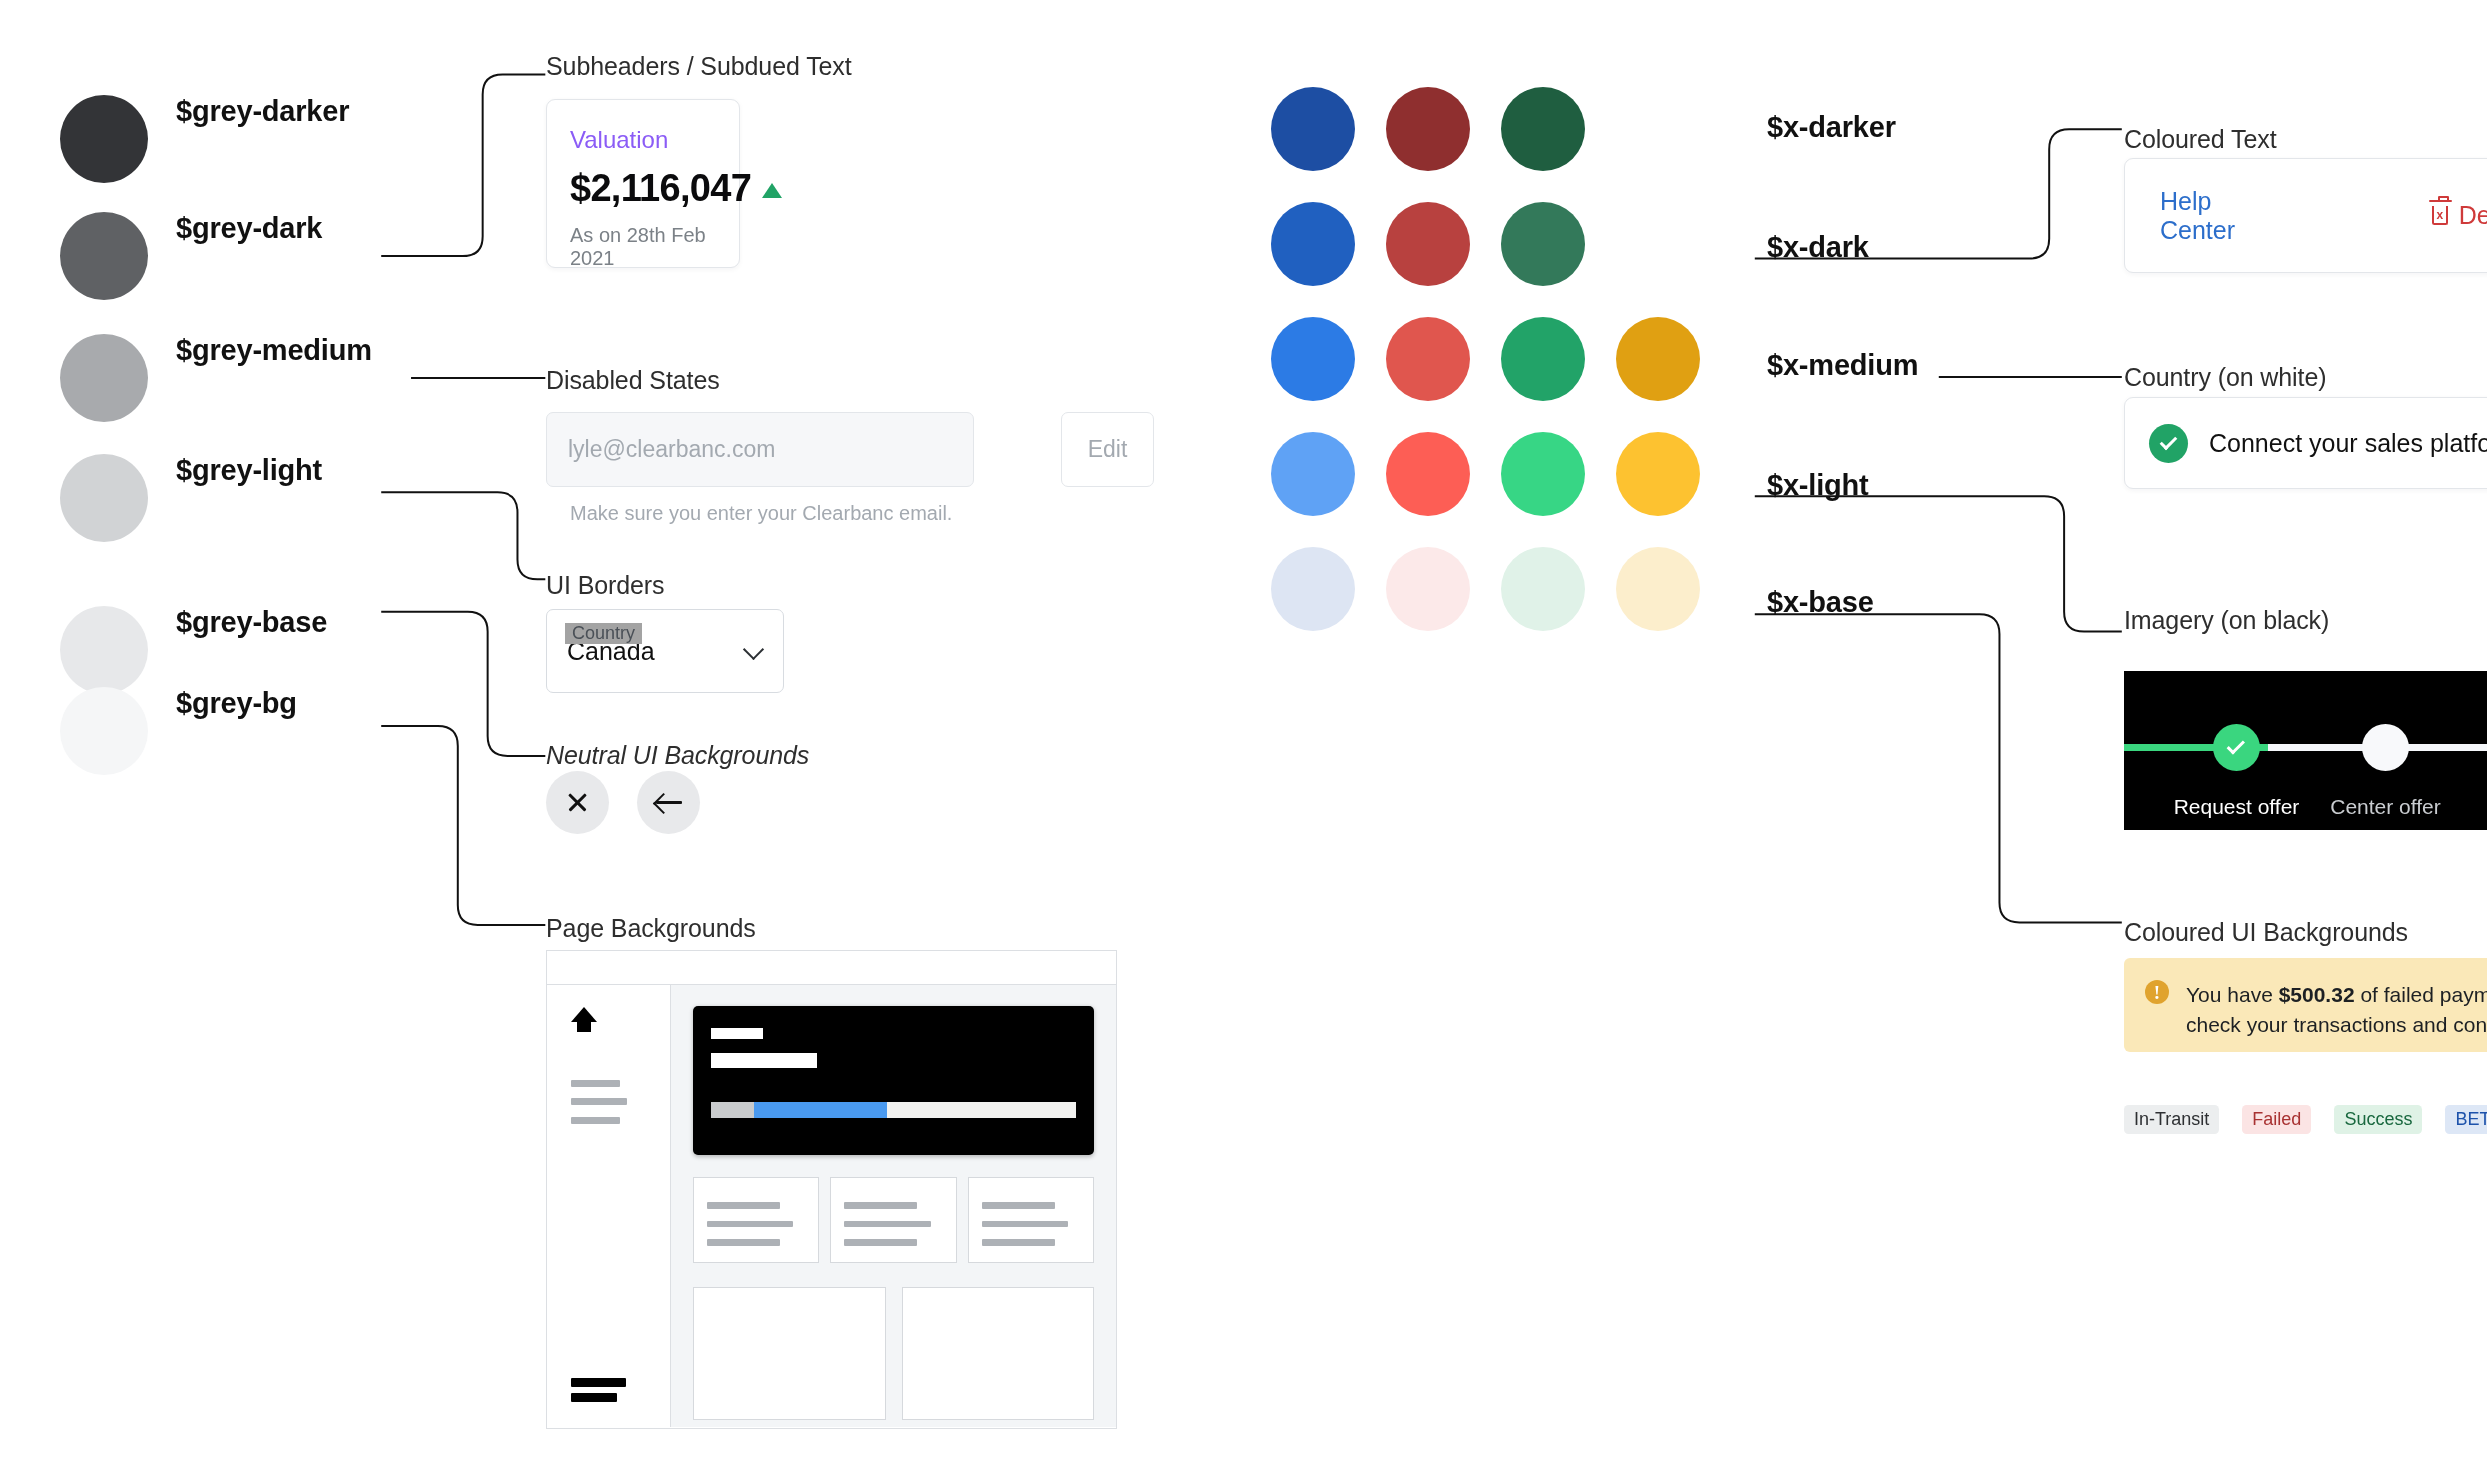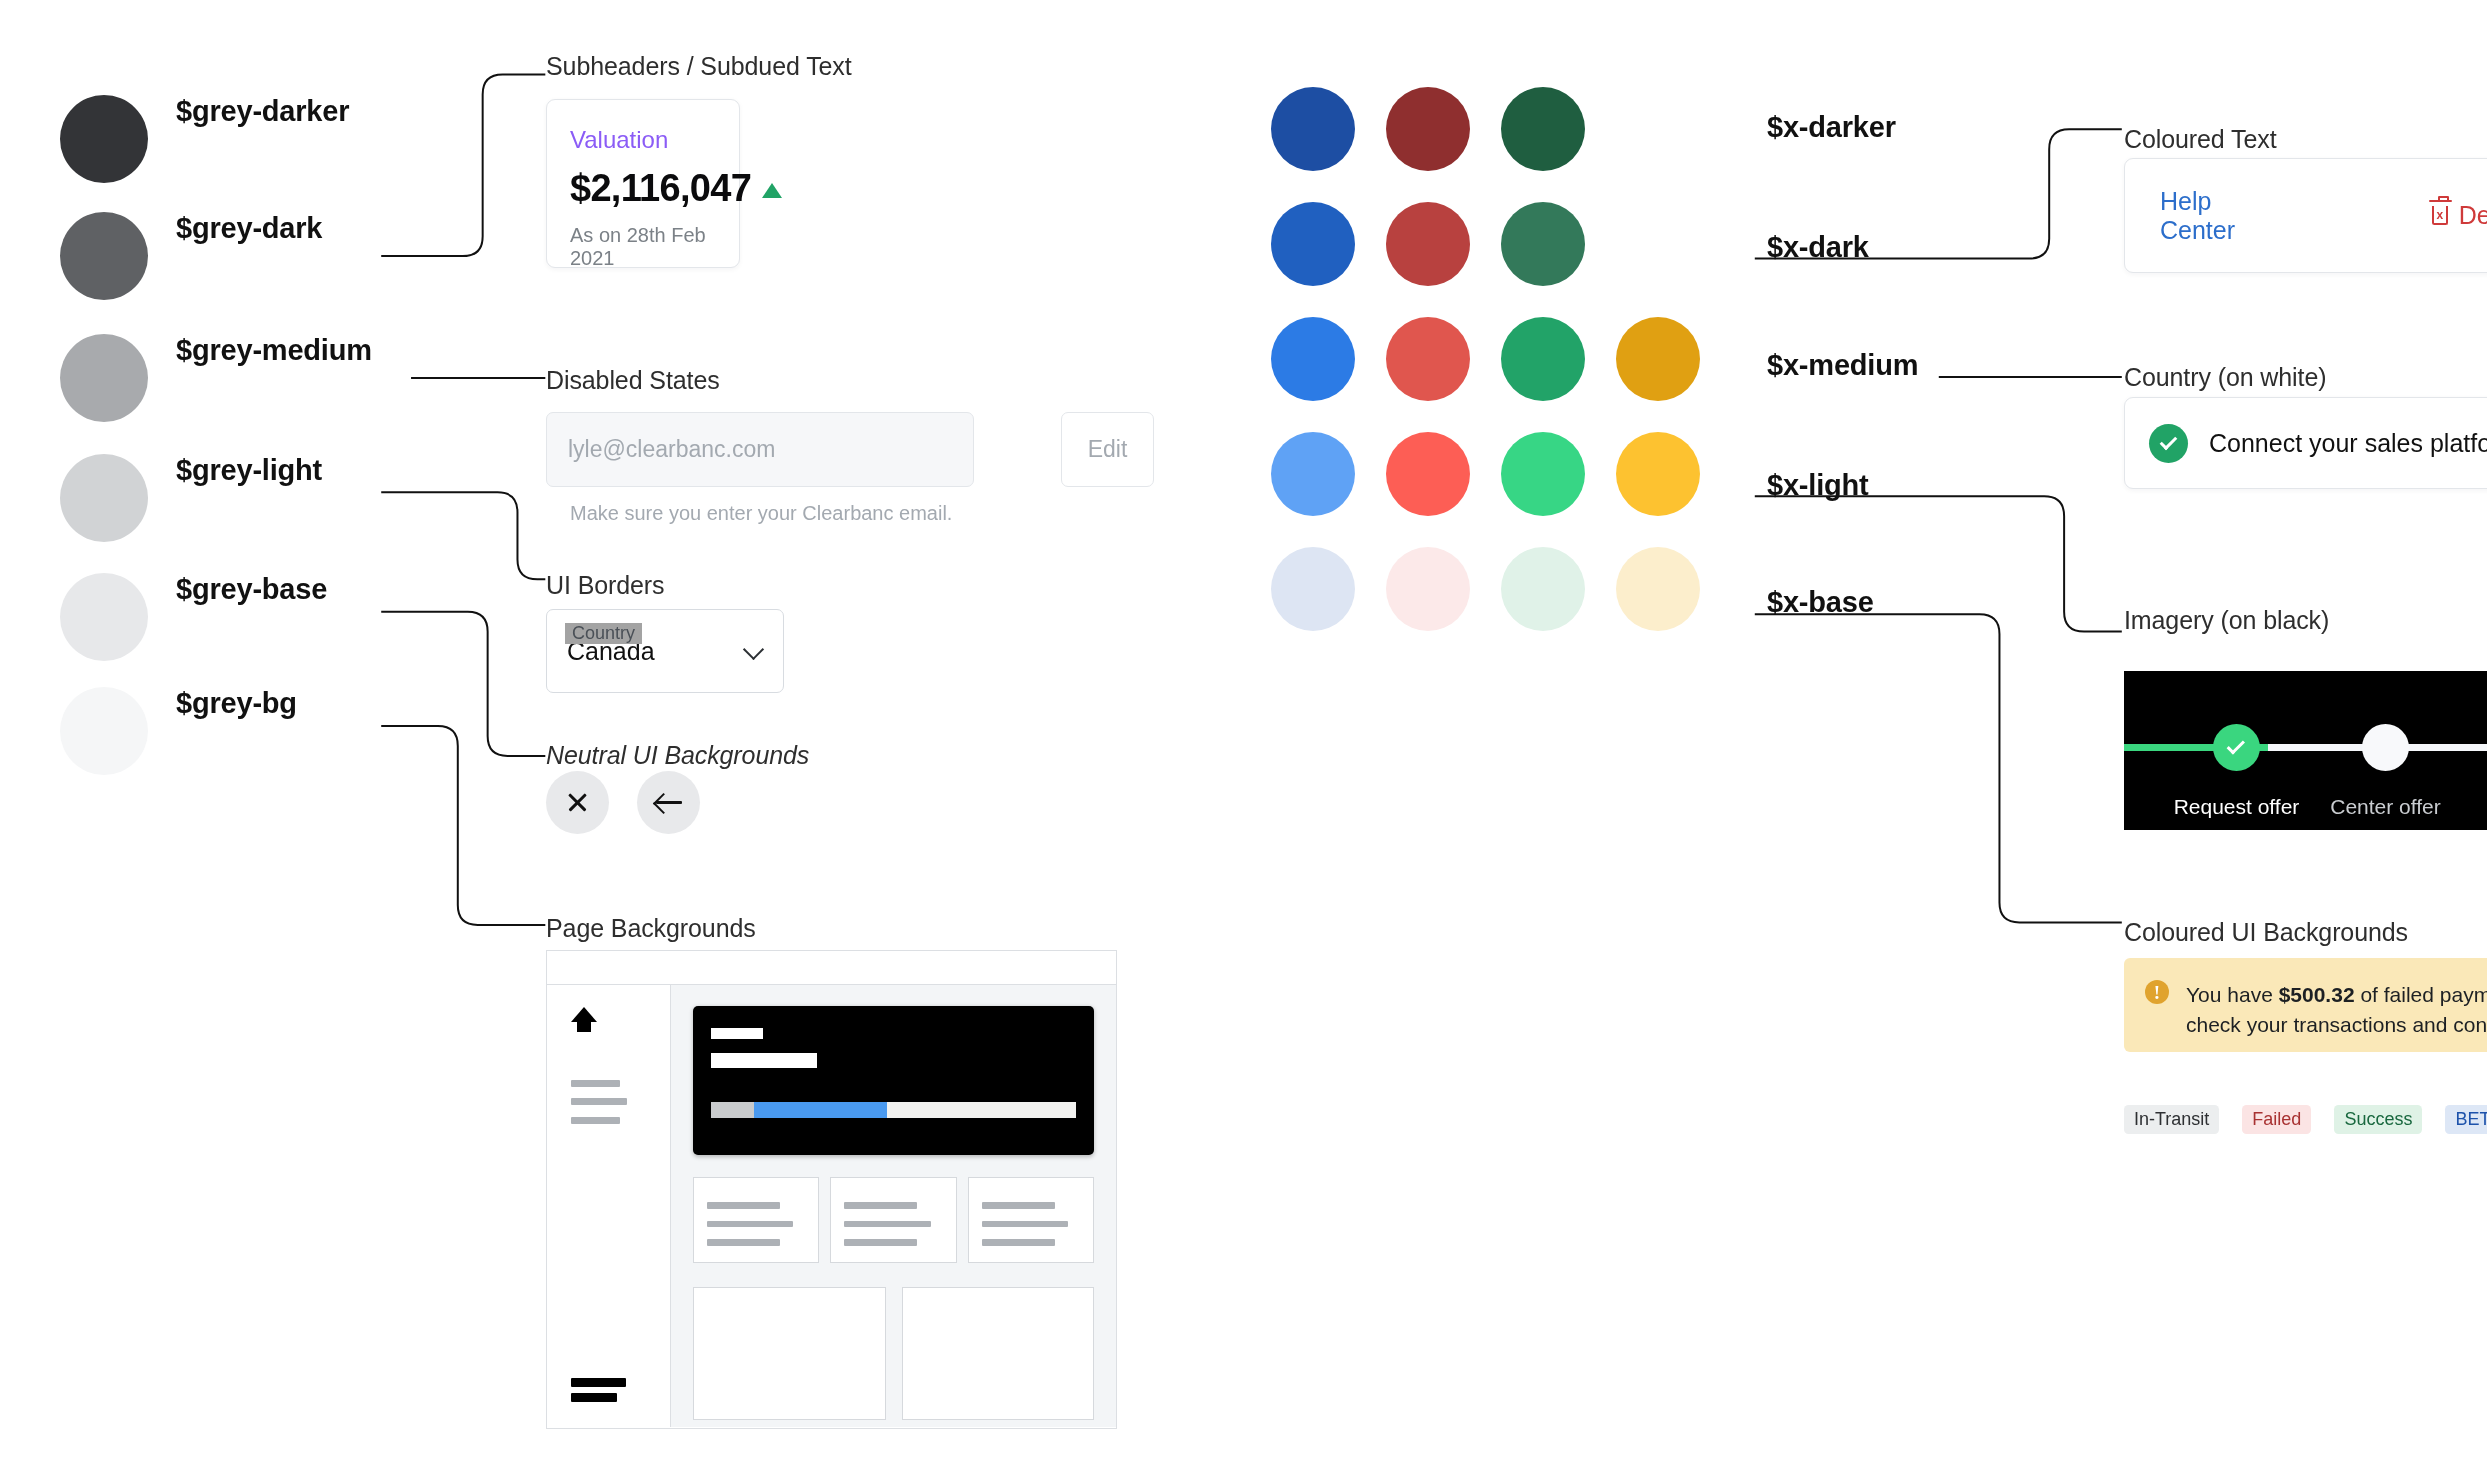--- a/index.html
+++ b/index.html
@@ -249,21 +249,21 @@
     <div class="swatch-label">$grey-dark</div>
   </div>
   <div class="swatch-row" style="left:60px; top:334px;">
     <div class="swatch-dot" style="background:#a8aaad"></div>
     <div class="swatch-label">$grey-medium</div>
   </div>
   <div class="swatch-row" style="left:60px; top:454px;">
     <div class="swatch-dot" style="background:#d1d3d5"></div>
     <div class="swatch-label">$grey-light</div>
   </div>
-  <div class="swatch-row" style="left:60px; top:573px;">
+  <div class="swatch-row" style="left:60px; top:606px;">
     <div class="swatch-dot" style="background:#e7e8ea"></div>
     <div class="swatch-label">$grey-base</div>
   </div>
   <div class="swatch-row" style="left:60px; top:687px;">
     <div class="swatch-dot" style="background:#f5f6f7"></div>
     <div class="swatch-label">$grey-bg</div>
   </div>
 
   <div class="section-title" style="left:546px; top:52px;">Subheaders / Subdued Text</div>
 

